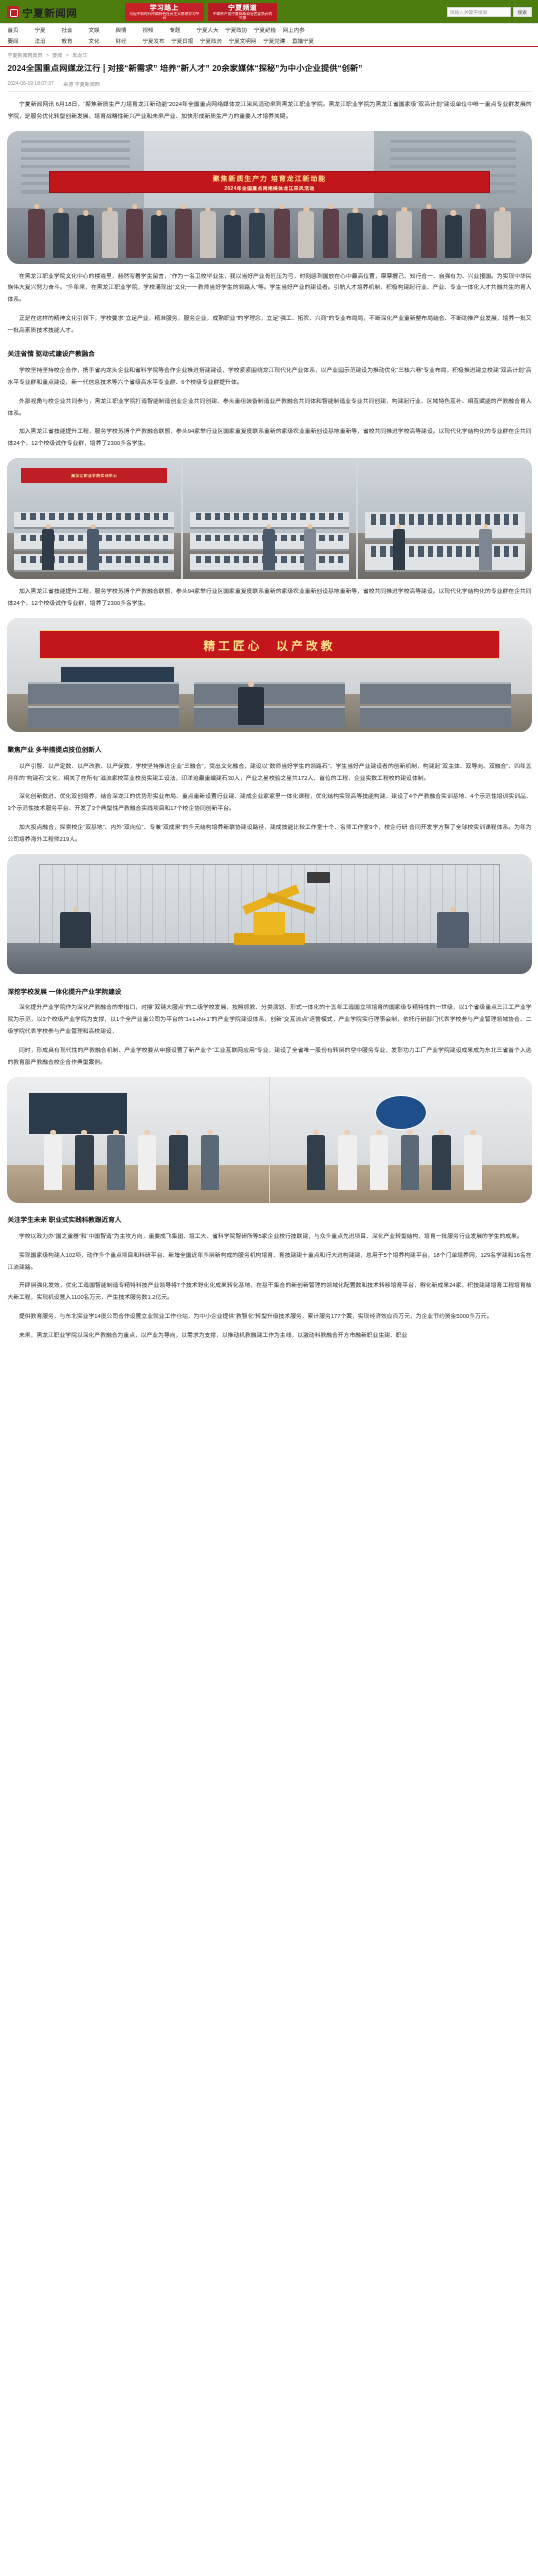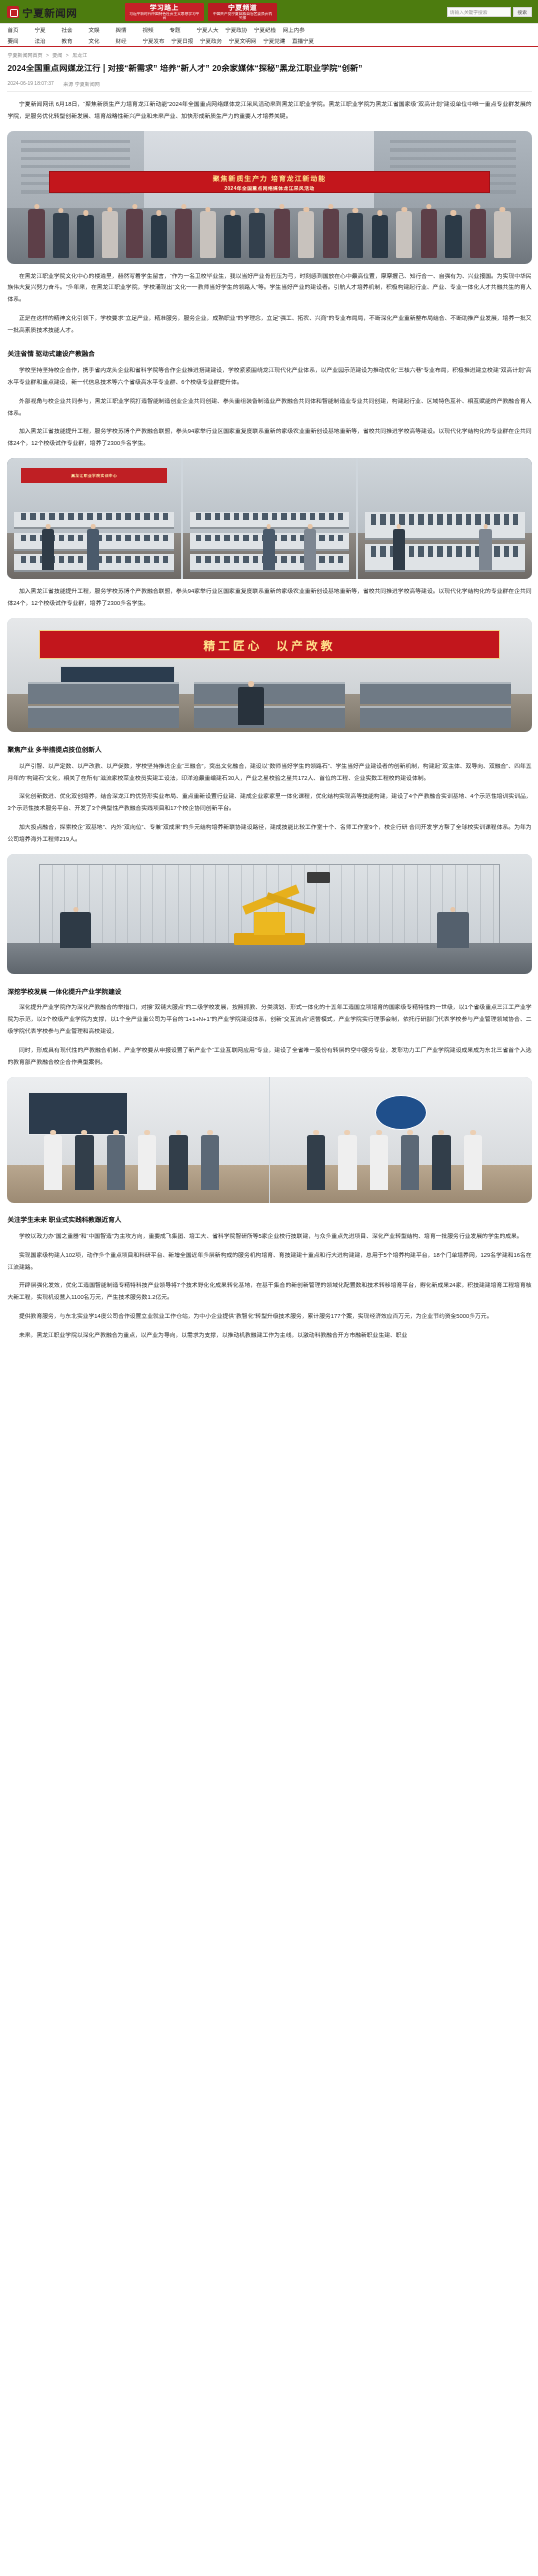--- a/index.html
+++ b/index.html
@@ -173,21 +173,21 @@
     text-indent: 0;
   }
 
   
   .photo {
     width: 100%;
     margin: 8.4px 0 2.1px 0;
     position: relative;
     overflow: hidden;
     background: #cfd6dc;
-    border-radius: 7px;
+    border-radius: 12px;
   }
   .photo.group  { height: 133px; }
   .photo.lab    { height: 121px; }
   .photo.banner-room { height: 114px; }
   .photo.robot  { height: 120px; }
   .photo.tour   { height: 126px; }
 
   
   .scene {
     position: absolute; inset: 0;
@@ -401,21 +401,21 @@
 <div class="breadcrumb">
   <span>宁夏新闻网首页</span>
   <span class="sep">&gt;</span>
   <span>要闻</span>
   <span class="sep">&gt;</span>
   <span>黑龙江</span>
 </div>
 
 <div class="article">
 
-  <h1 class="headline">2024全国重点网媒龙江行 | 对接“新需求” 培养“新人才” 20余家媒体“探秘”黑龙江职业学院“创新”</h1>
+  <h1 class="headline">2024全国重点网媒龙江行 | 对接“新需求” 培养“新人才” 20余家媒体“探秘”为中小企业提供“创新”</h1>
 
   <div class="meta">
     <span>2024-06-19 18:07:37</span>
     <span>来源 宁夏新闻网</span>
   </div>
 
   <div class="body-text">
 
     <p>宁夏新闻网讯  6月18日，“聚焦新质生产力培育龙江新动能”2024年全国重点网络媒体龙江采风活动来到黑龙江职业学院。黑龙江职业学院为黑龙江省国家级“双高计划”建设单位中唯一重点专业群发展的学院，是服务优化转型创新发展、培育战略性新兴产业和未来产业、加快形成新质生产力的重要人才培养关键。</p>
 

